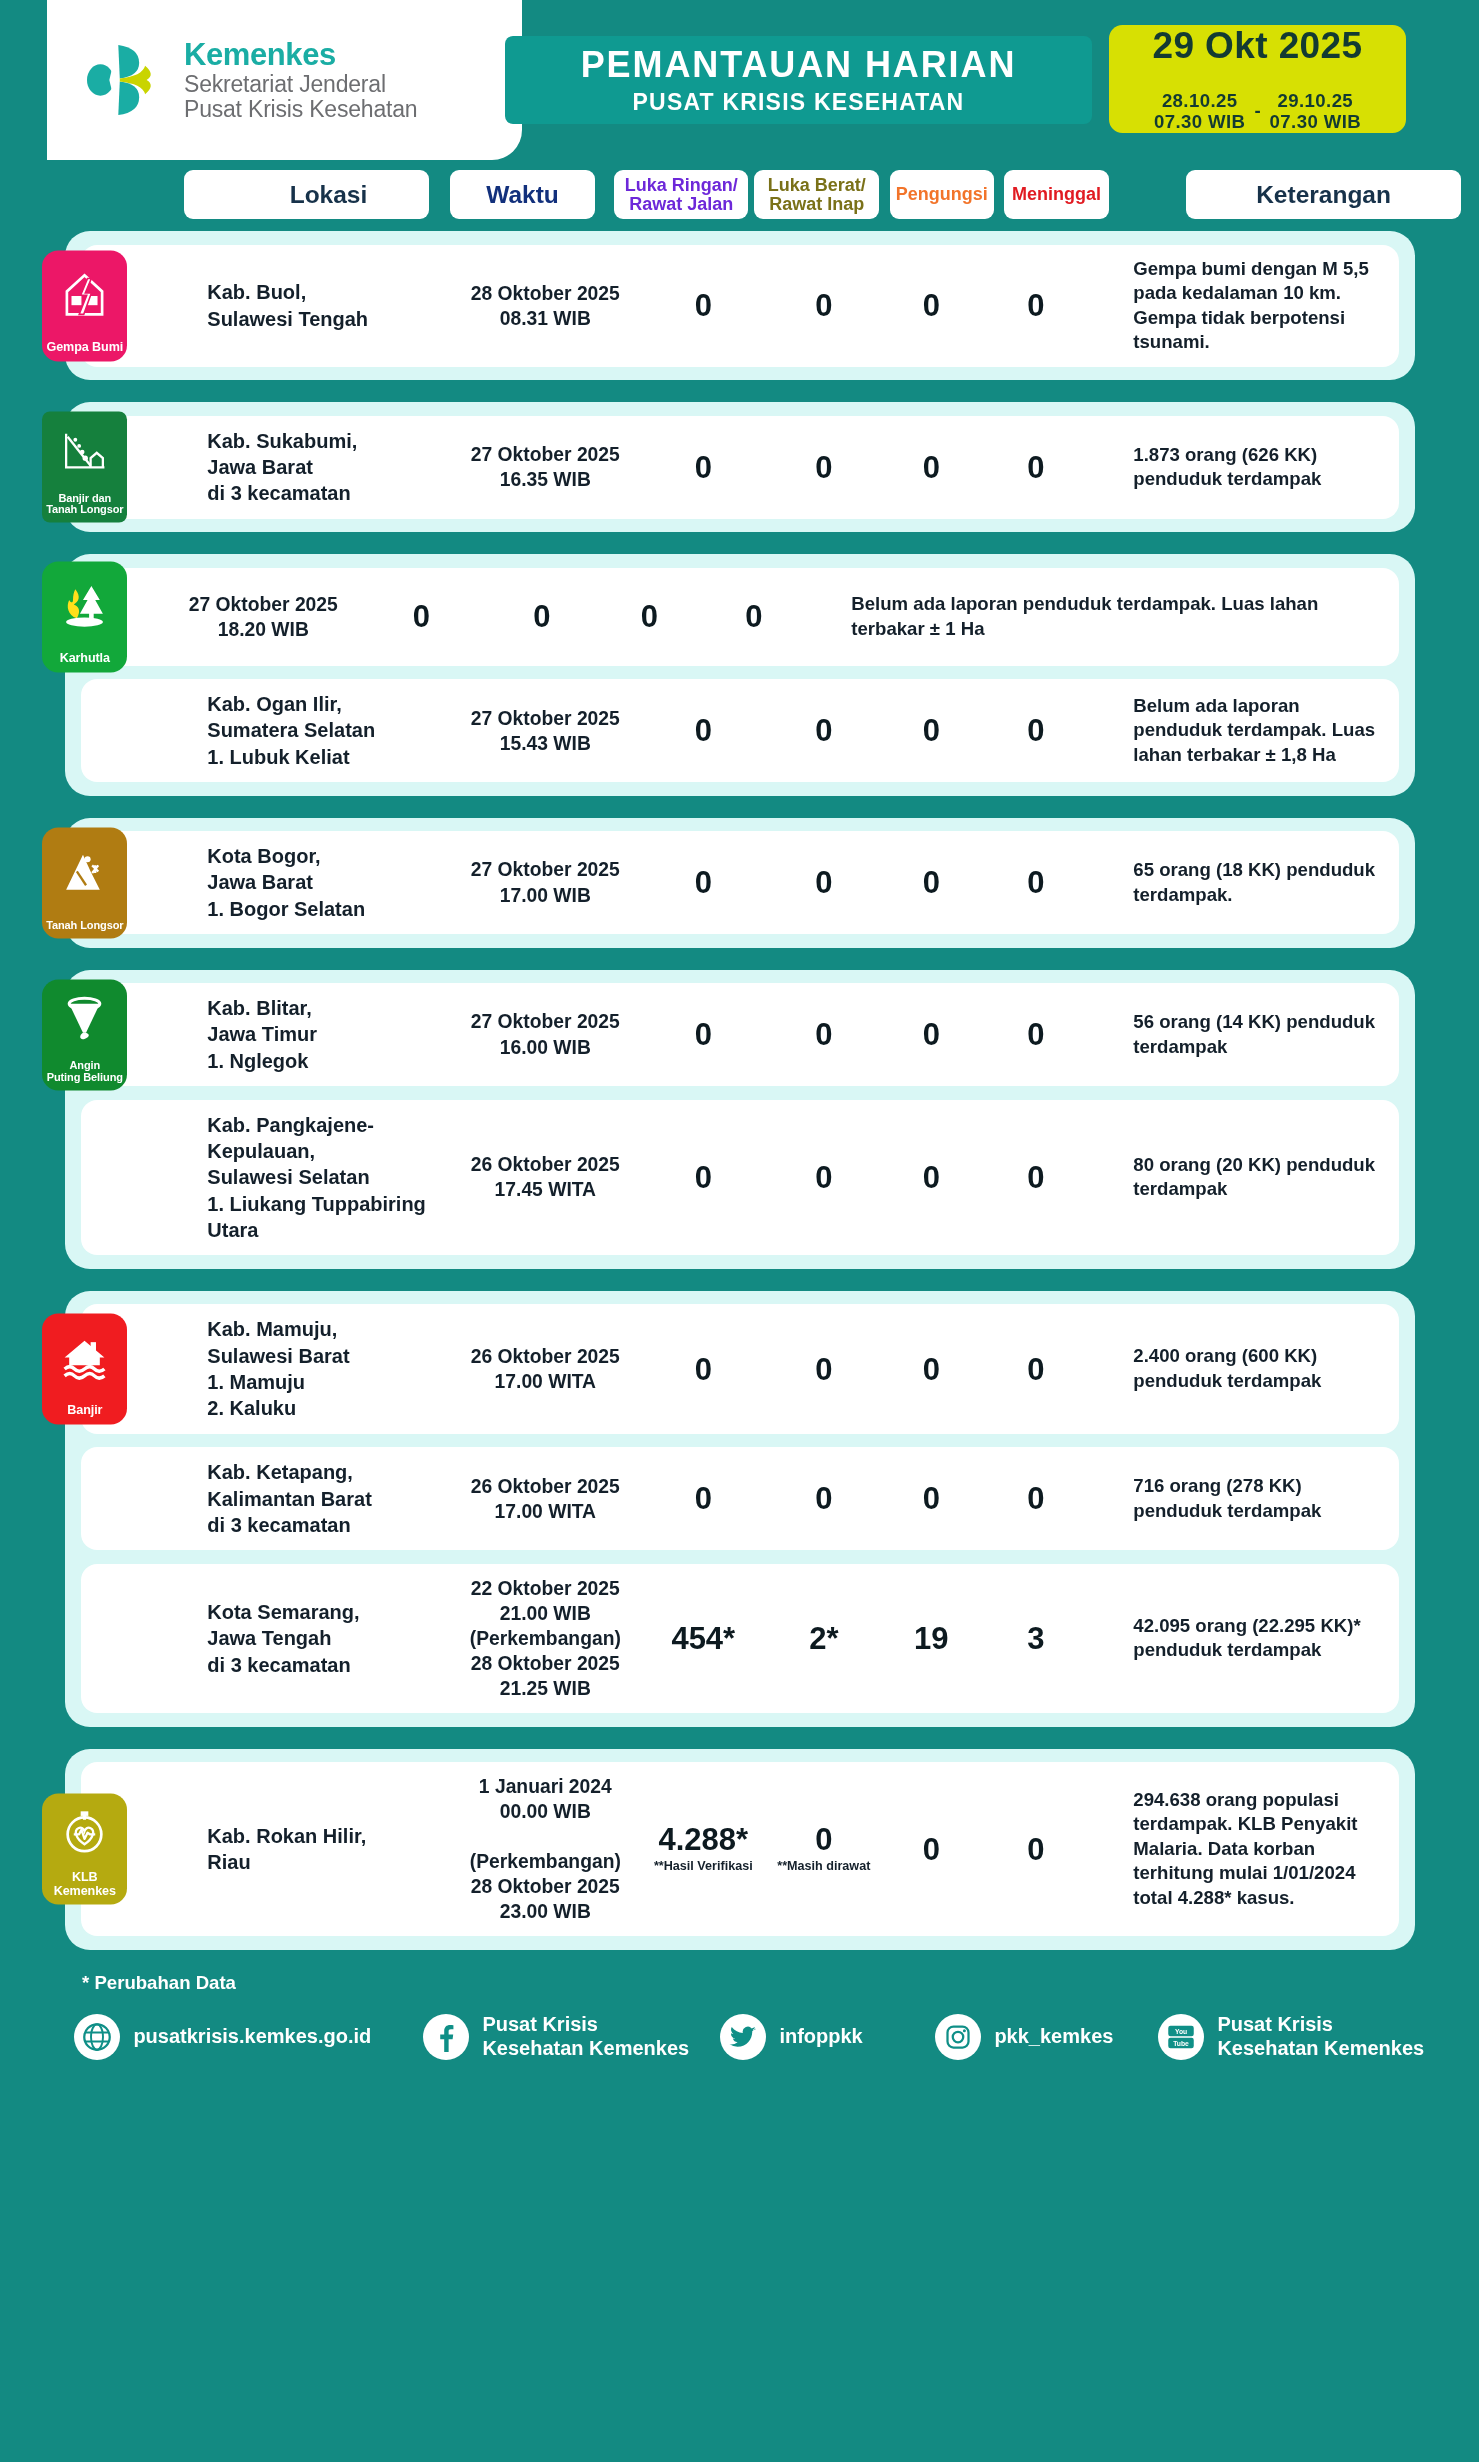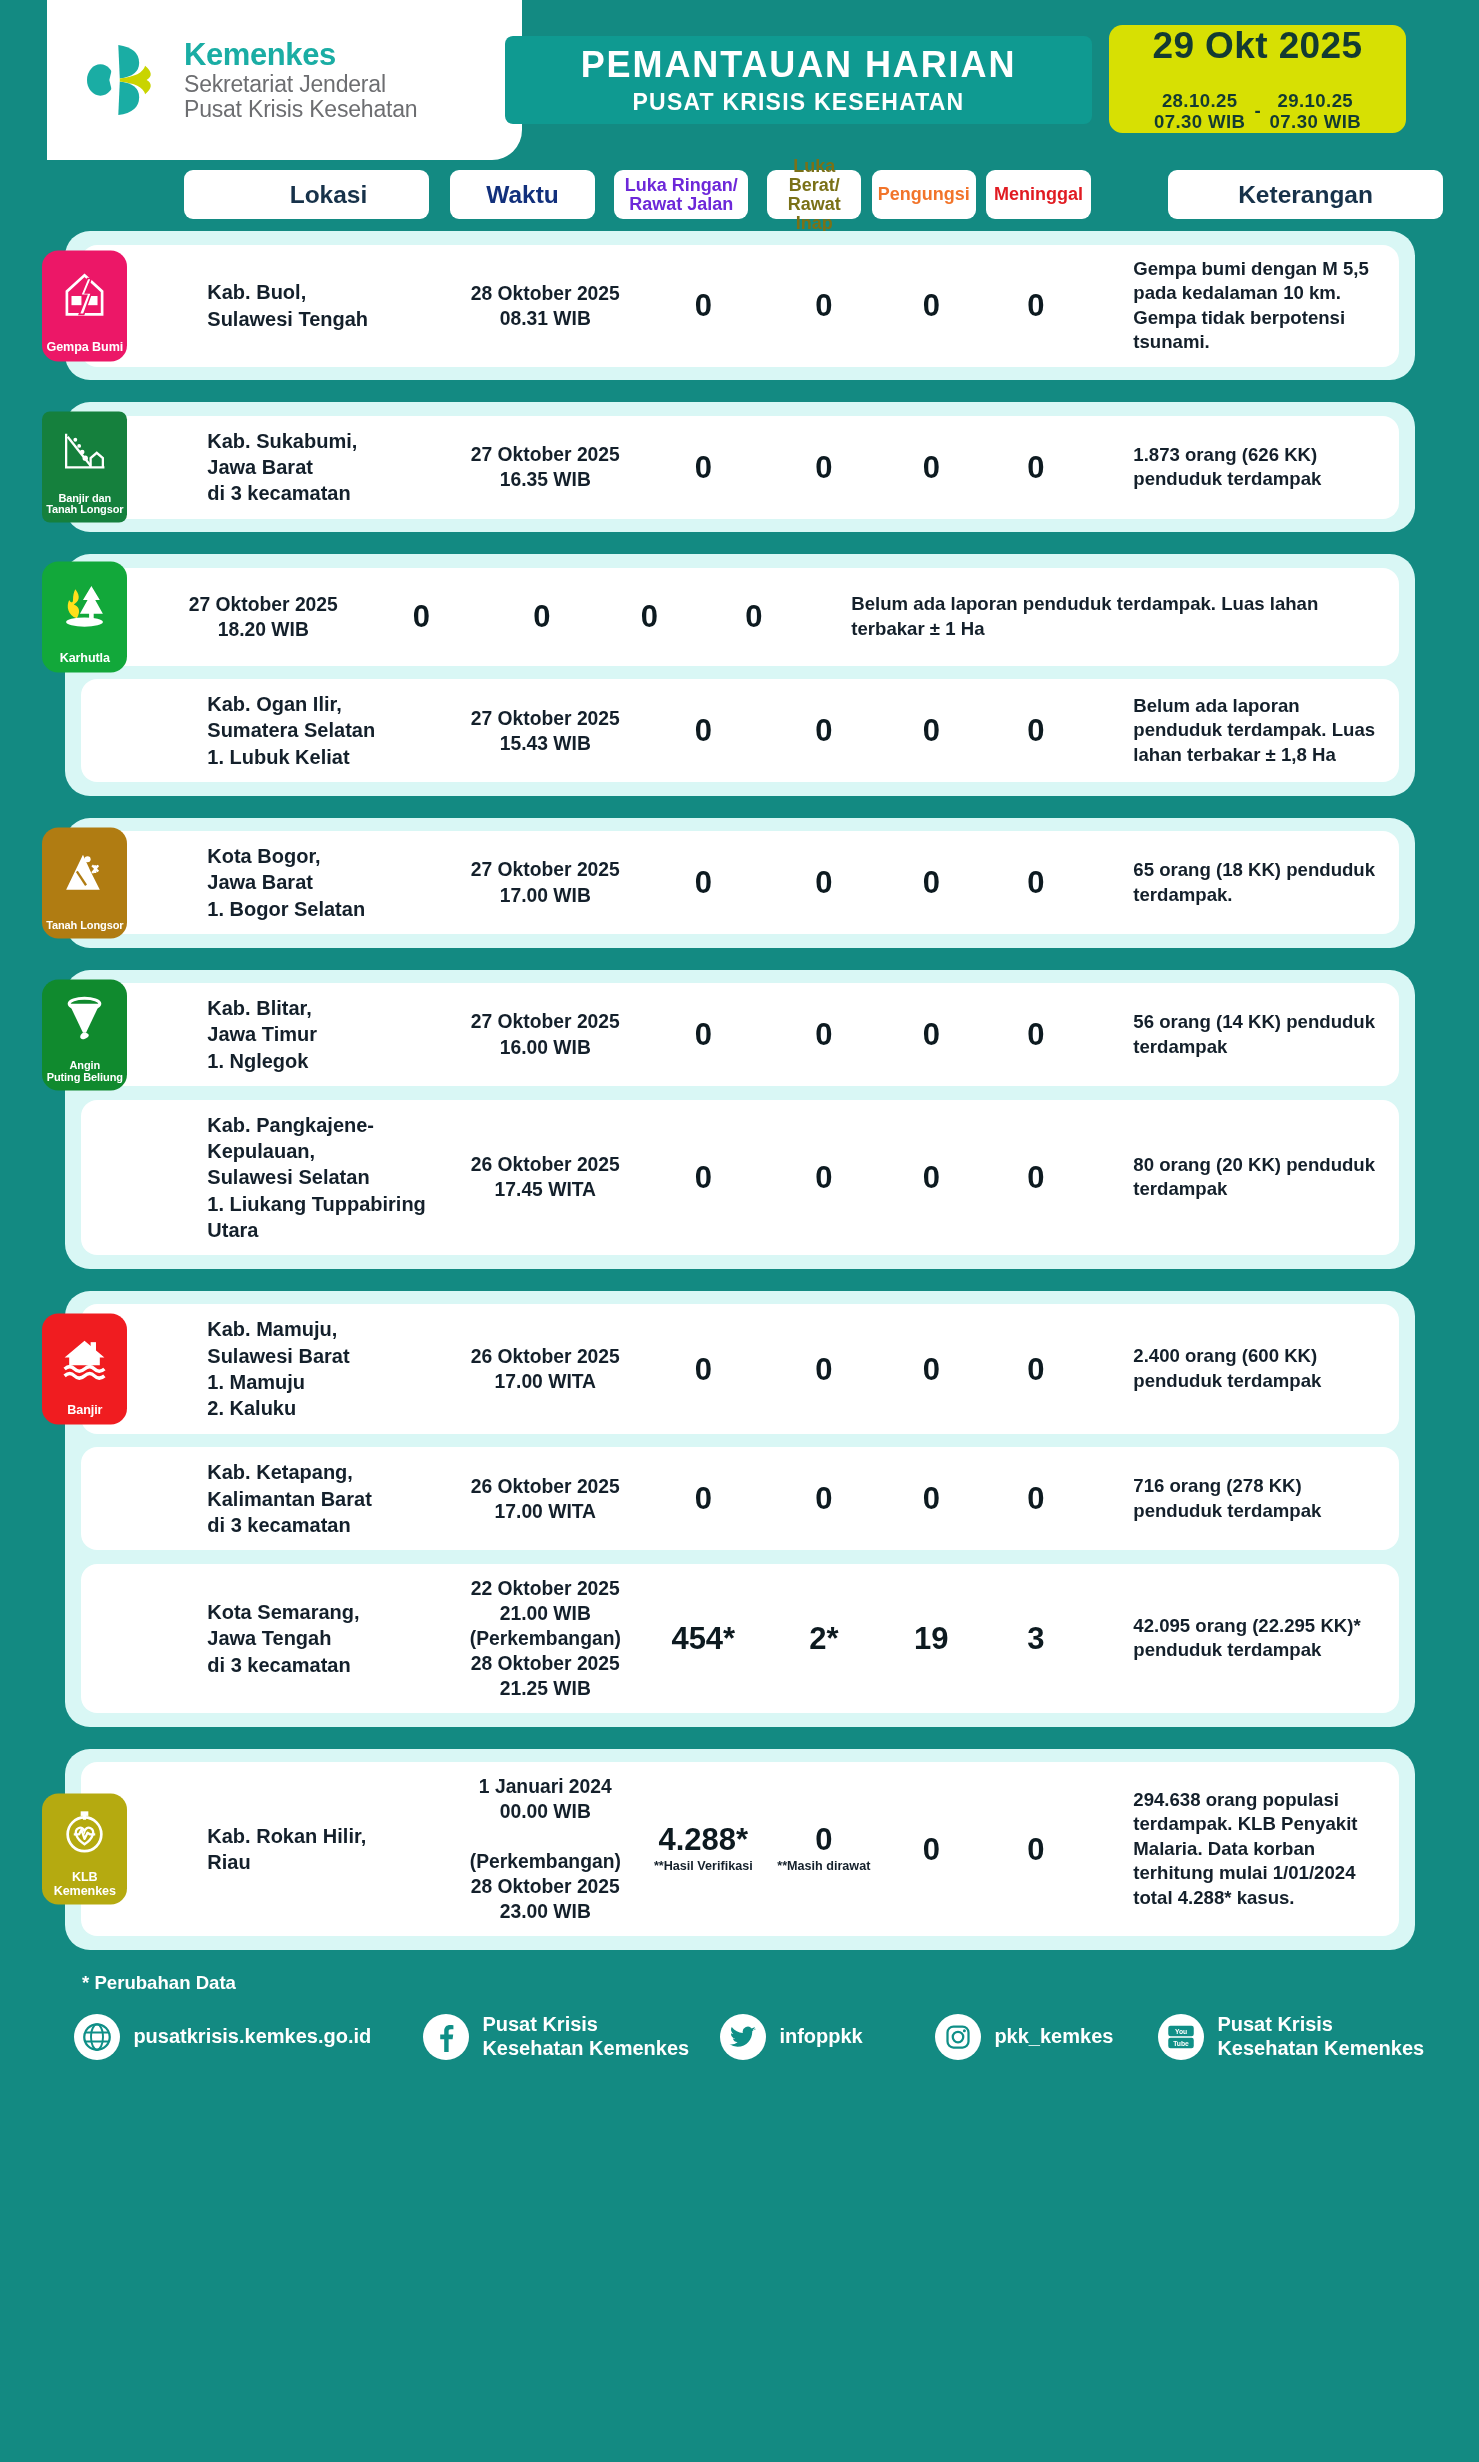--- a/index.html
+++ b/index.html
@@ -45,21 +45,21 @@
   
   .colheads { display: flex; align-items: center; padding: 10.4px 0 12px 0; }
   .ch {
     background: #ffffff; border-radius: 9px; height: 49px;
     display: flex; align-items: center; justify-content: center; text-align: center;
     line-height: 1.05;
   }
   .ch-lokasi  { width: 245px; margin-left: 184px; font-size: 24.5px; font-weight: bold; color: #17324a; padding-left: 44px; }
   .ch-waktu   { width: 145px; margin-left: 21px;  font-size: 24.5px; font-weight: bold; color: #12307c; }
   .ch-lr      { width: 134px; margin-left: 19.3px;  font-size: 18px; font-weight: bold; color: #6d28d9; }
-  .ch-lb      { width: 94px; margin-left: 19px;  font-size: 18px; font-weight: bold; color: #7a7118; }
+  .ch-lb      { width: 125px; margin-left: 6px;  font-size: 18px; font-weight: bold; color: #7a7118; }
   .ch-pg      { width: 104px; margin-left: 10.4px;  font-size: 18px; font-weight: bold; color: #f2742a; }
   .ch-mg      { width: 105px; margin-left: 10.4px;  font-size: 18px; font-weight: bold; color: #e11b22; }
   .ch-ket     { width: 275px; margin-left: 77px; font-size: 24.5px; font-weight: bold; color: #17324a; }
 
   
   .group {
     background: #d9f7f5; border-radius: 25px;
     margin: 0 65px 22px 65px; padding: 13.4px 16.3px;
     position: relative;
   }

